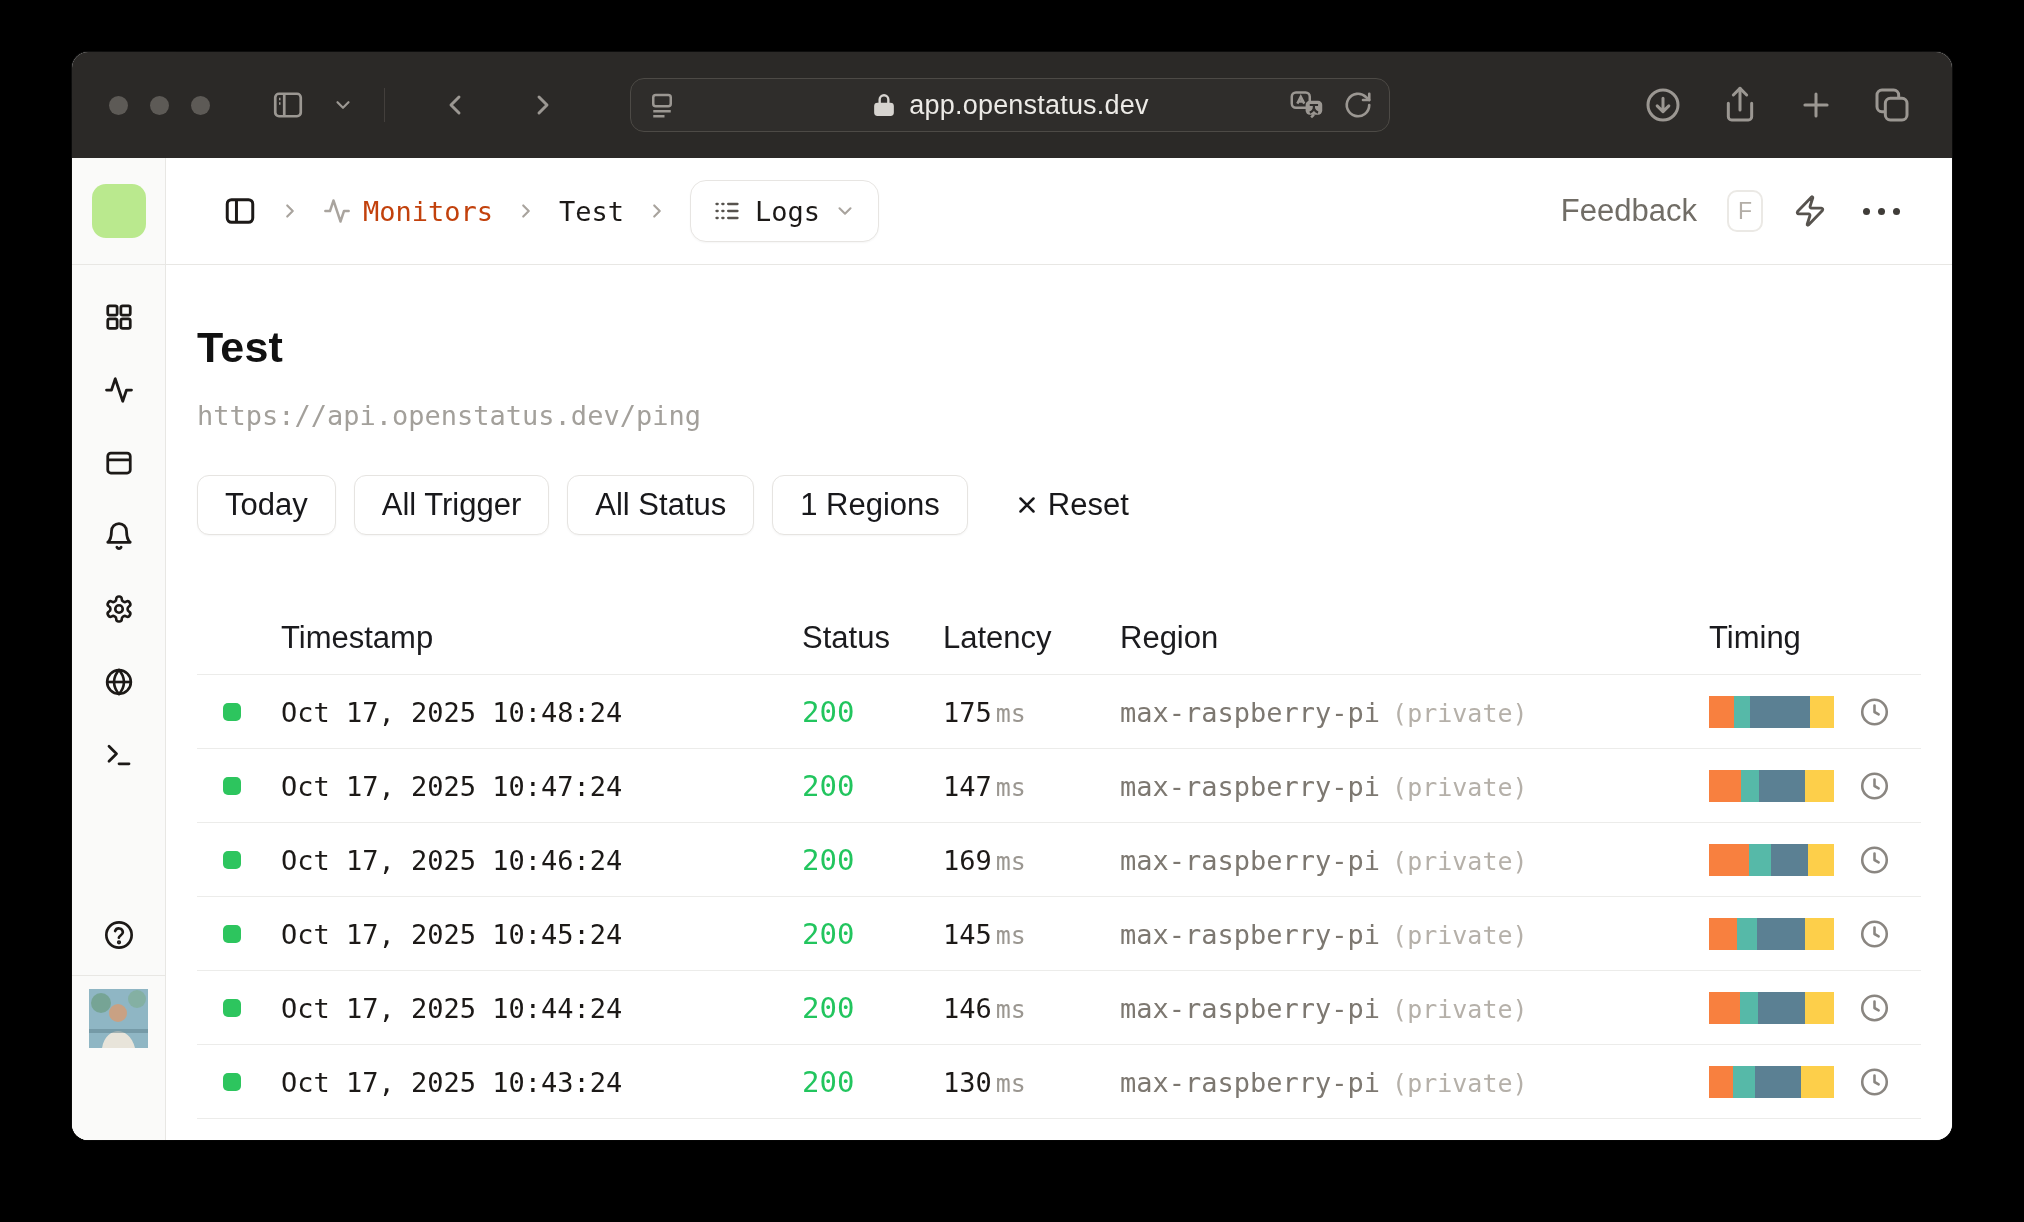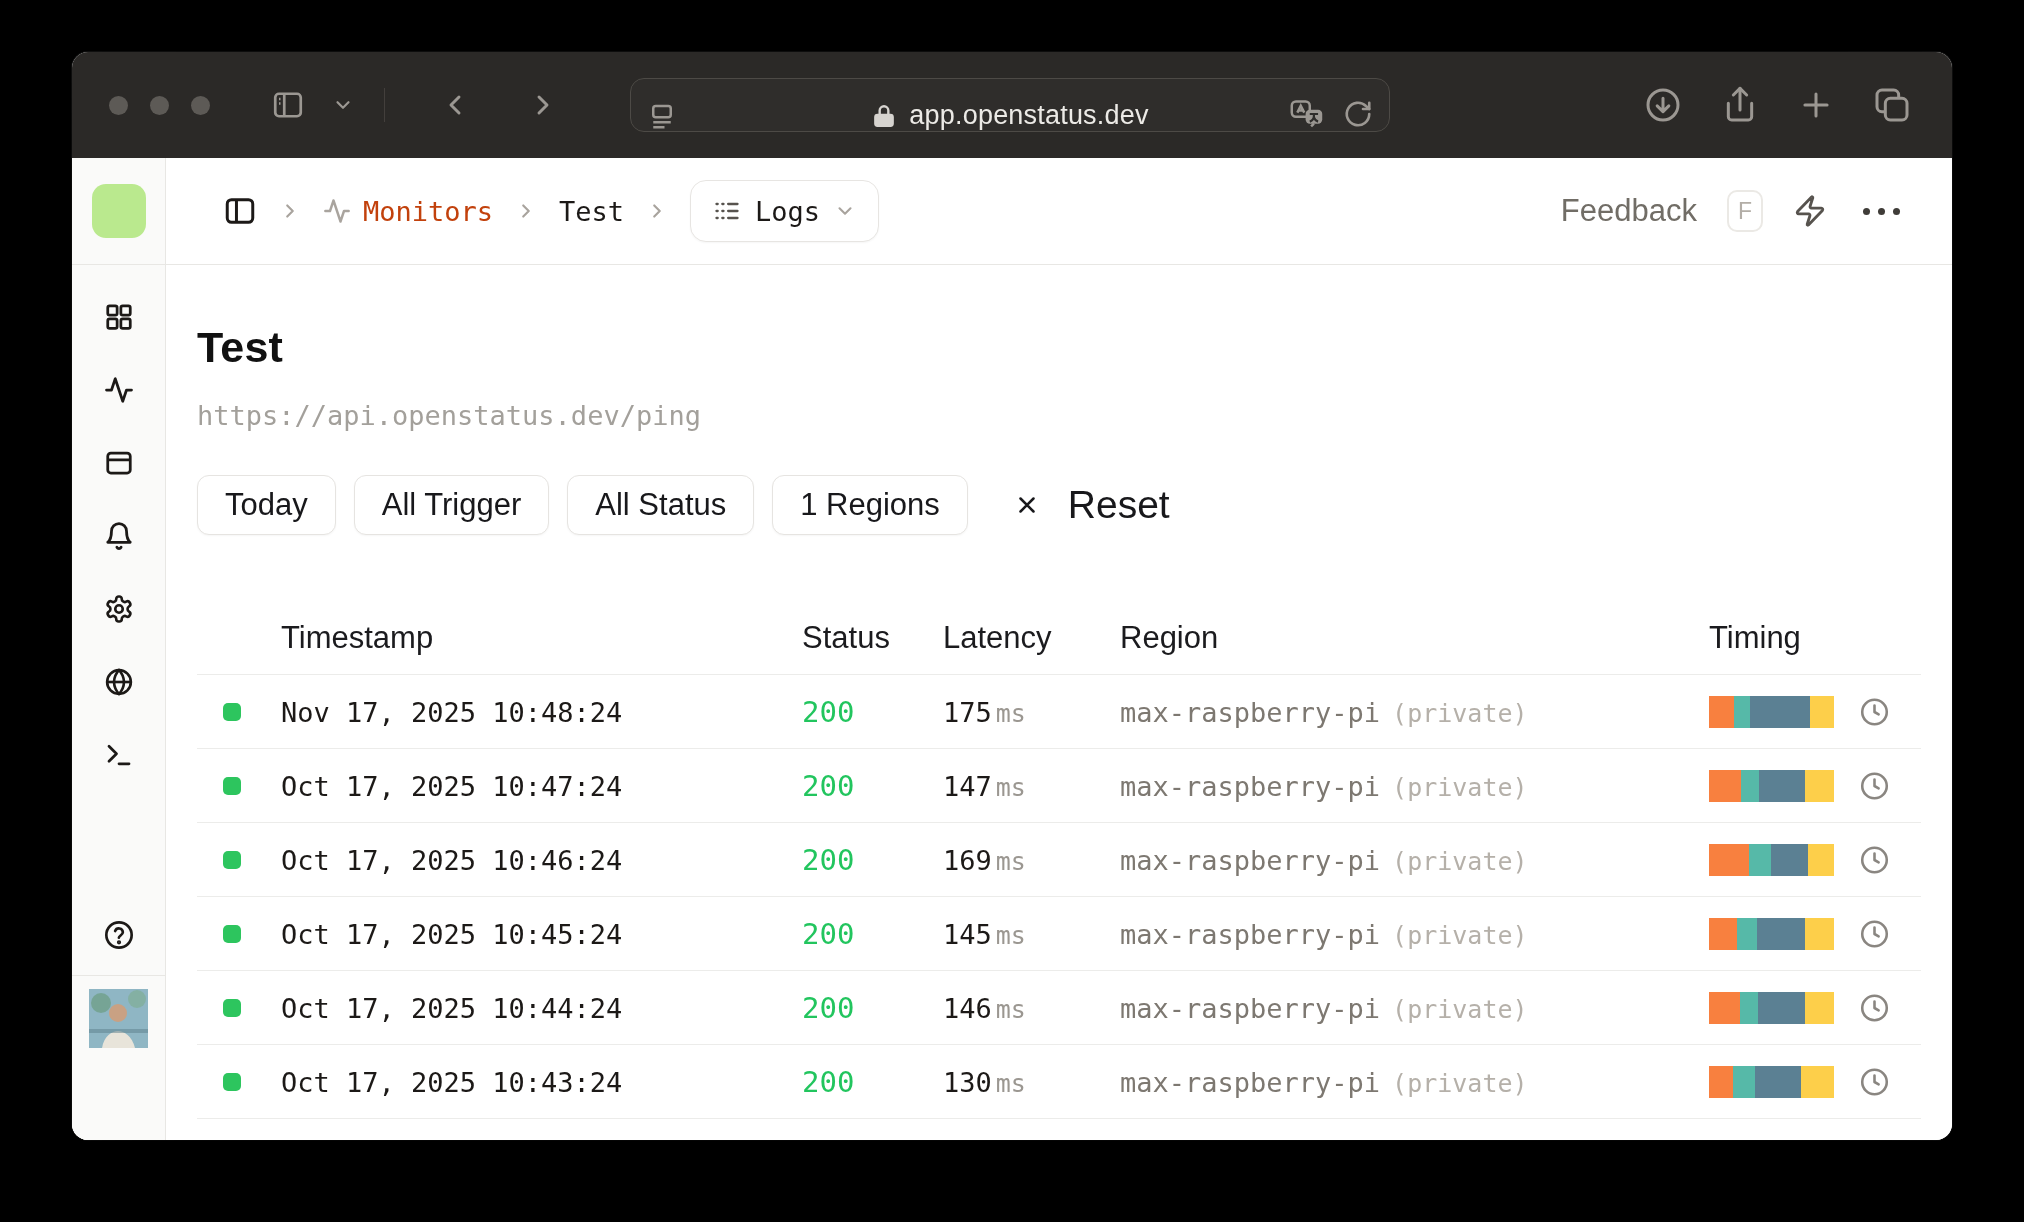--- a/index.html
+++ b/index.html
@@ -15,21 +15,21 @@
   
   .titlebar { height:106px; background:#2b2927; display:flex; align-items:center;
               padding:0 30px 0 37px; position:relative; }
   .traffic { display:flex; gap:22px; margin-right:60px; }
   .traffic span { width:19px; height:19px; border-radius:50%; background:#5d5a56; }
   .tb-icon { color:#9b9792; display:flex; align-items:center; justify-content:center; }
   .tb-group { display:flex; align-items:center; gap:26px; }
   .tb-sep { width:1px; height:34px; background:#433f3c; margin:0 4px; }
   .addressbar { position:absolute; left:558px; top:26px; width:760px; height:54px;
                 background:#2f2d2b; border:1px solid #4d4a46; border-radius:14px;
-                display:flex; align-items:flex-end; padding:0 16px; color:#cfccc7; }
+                display:flex; align-items:center; padding:0 16px; color:#cfccc7; }
   .addr-center { position:absolute; left:0; right:0; display:flex; gap:12px;
                  align-items:center; justify-content:center; pointer-events:none; }
   .addr-text { color:#eceae6; font-size:27px; letter-spacing:.2px; pointer-events:auto; }
   .addr-right { margin-left:auto; display:flex; align-items:center; gap:18px; }
   .tb-actions { position:absolute; right:40px; display:flex; gap:37px; align-items:center;
                 color:#8b8884; }
 
   
   .content { display:flex; height:982px; background:#fff; }
 
@@ -69,22 +69,22 @@
   .page { position:relative; }
   .page-title { margin:58px 0 0 31px; font-size:43px; font-weight:600; color:#111;
                 letter-spacing:.2px; }
   .endpoint { margin:28px 0 0 31px; font-family:"DejaVu Sans Mono", monospace;
               font-size:27px; color:#a3a09b; }
   .filters { display:flex; align-items:center; gap:18px; margin:44px 0 0 31px; }
   .chip { height:60px; padding:0 27px; display:flex; align-items:center;
           border:1px solid #e6e4e1; border-radius:12px; background:#fff;
           font-size:31px; font-weight:500; color:#18181b;
           box-shadow:0 1px 2px rgba(0,0,0,.04); cursor:pointer; }
-  .reset { display:flex; align-items:center; gap:28px; margin-left:28px;
-           font-size:39px; font-weight:500; color:#18181b; cursor:pointer; }
+  .reset { display:flex; align-items:center; gap:8px; margin-left:28px;
+           font-size:31px; font-weight:500; color:#18181b; cursor:pointer; }
 
   
   .table { margin-top:66px; }
   .trow { position:relative; height:74px; }
   .trow::after { content:""; position:absolute; left:31px; right:31px; bottom:0;
                  height:1px; background:#ececea; }
   .cell { position:absolute; top:50%; transform:translateY(-50%); white-space:nowrap; }
   .c-dot     { left:57px; }  .c-ts    { left:115px; }
   .c-status  { left:636px; } .c-lat   { left:777px; }
   .c-region  { left:954px; } .c-bar   { left:1543px; }
@@ -359,21 +359,21 @@
           <div class="trow thead">
             <span class="cell c-ts hcell">Timestamp</span>
             <span class="cell c-status hcell">Status</span>
             <span class="cell c-lat hcell">Latency</span>
             <span class="cell c-region hcell">Region</span>
             <span class="cell c-bar hcell">Timing</span>
           </div>
           <div>
   <div class="trow">
     <span class="cell c-dot dot"></span>
-    <span class="cell c-ts ts mono">Nov 17, 2025 10:48:24</span>
+    <span class="cell c-ts ts mono">Oct 17, 2025 10:48:24</span>
     <span class="cell c-status status-ok mono">200</span>
     <span class="cell c-lat lat mono"><span>175</span><span class="unit">ms</span></span>
     <span class="cell c-region region mono"><span>max-raspberry-pi</span><span class="vis">(private)</span></span>
     <span class="cell c-bar bar">
                   <span class="seg" style="width: 25px; background: rgb(248, 128, 63);"></span>
                   <span class="seg" style="width: 16px; background: rgb(86, 185, 168);"></span>
                   <span class="seg" style="width: 60px; background: rgb(91, 128, 147);"></span>
                   <span class="seg" style="width: 24px; background: rgb(253, 207, 74);"></span>
                 </span>
     <span class="cell c-clock clock-btn">

